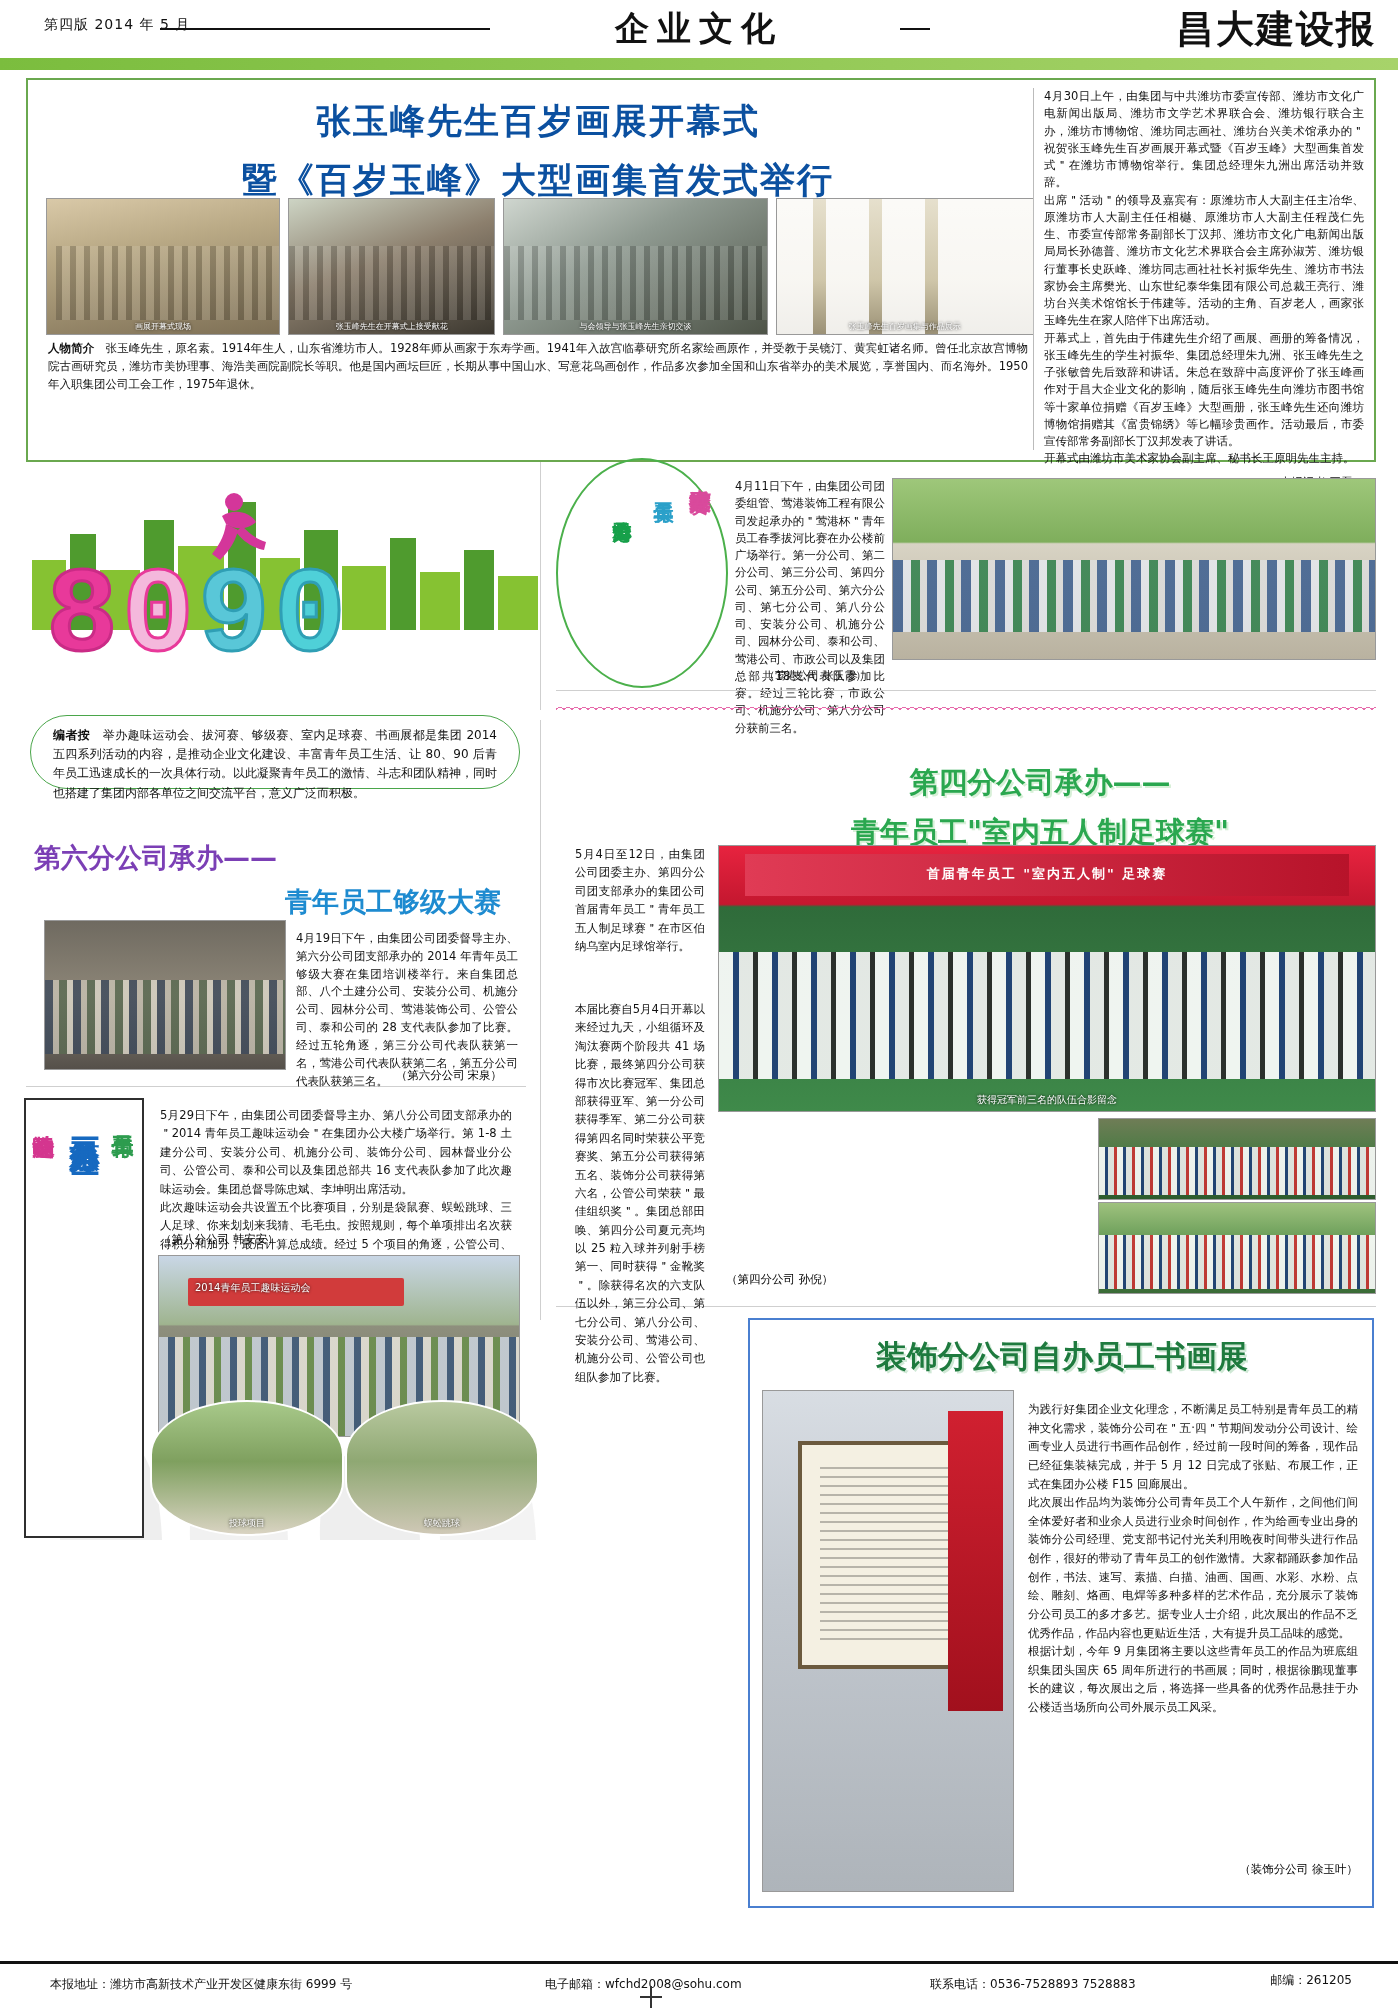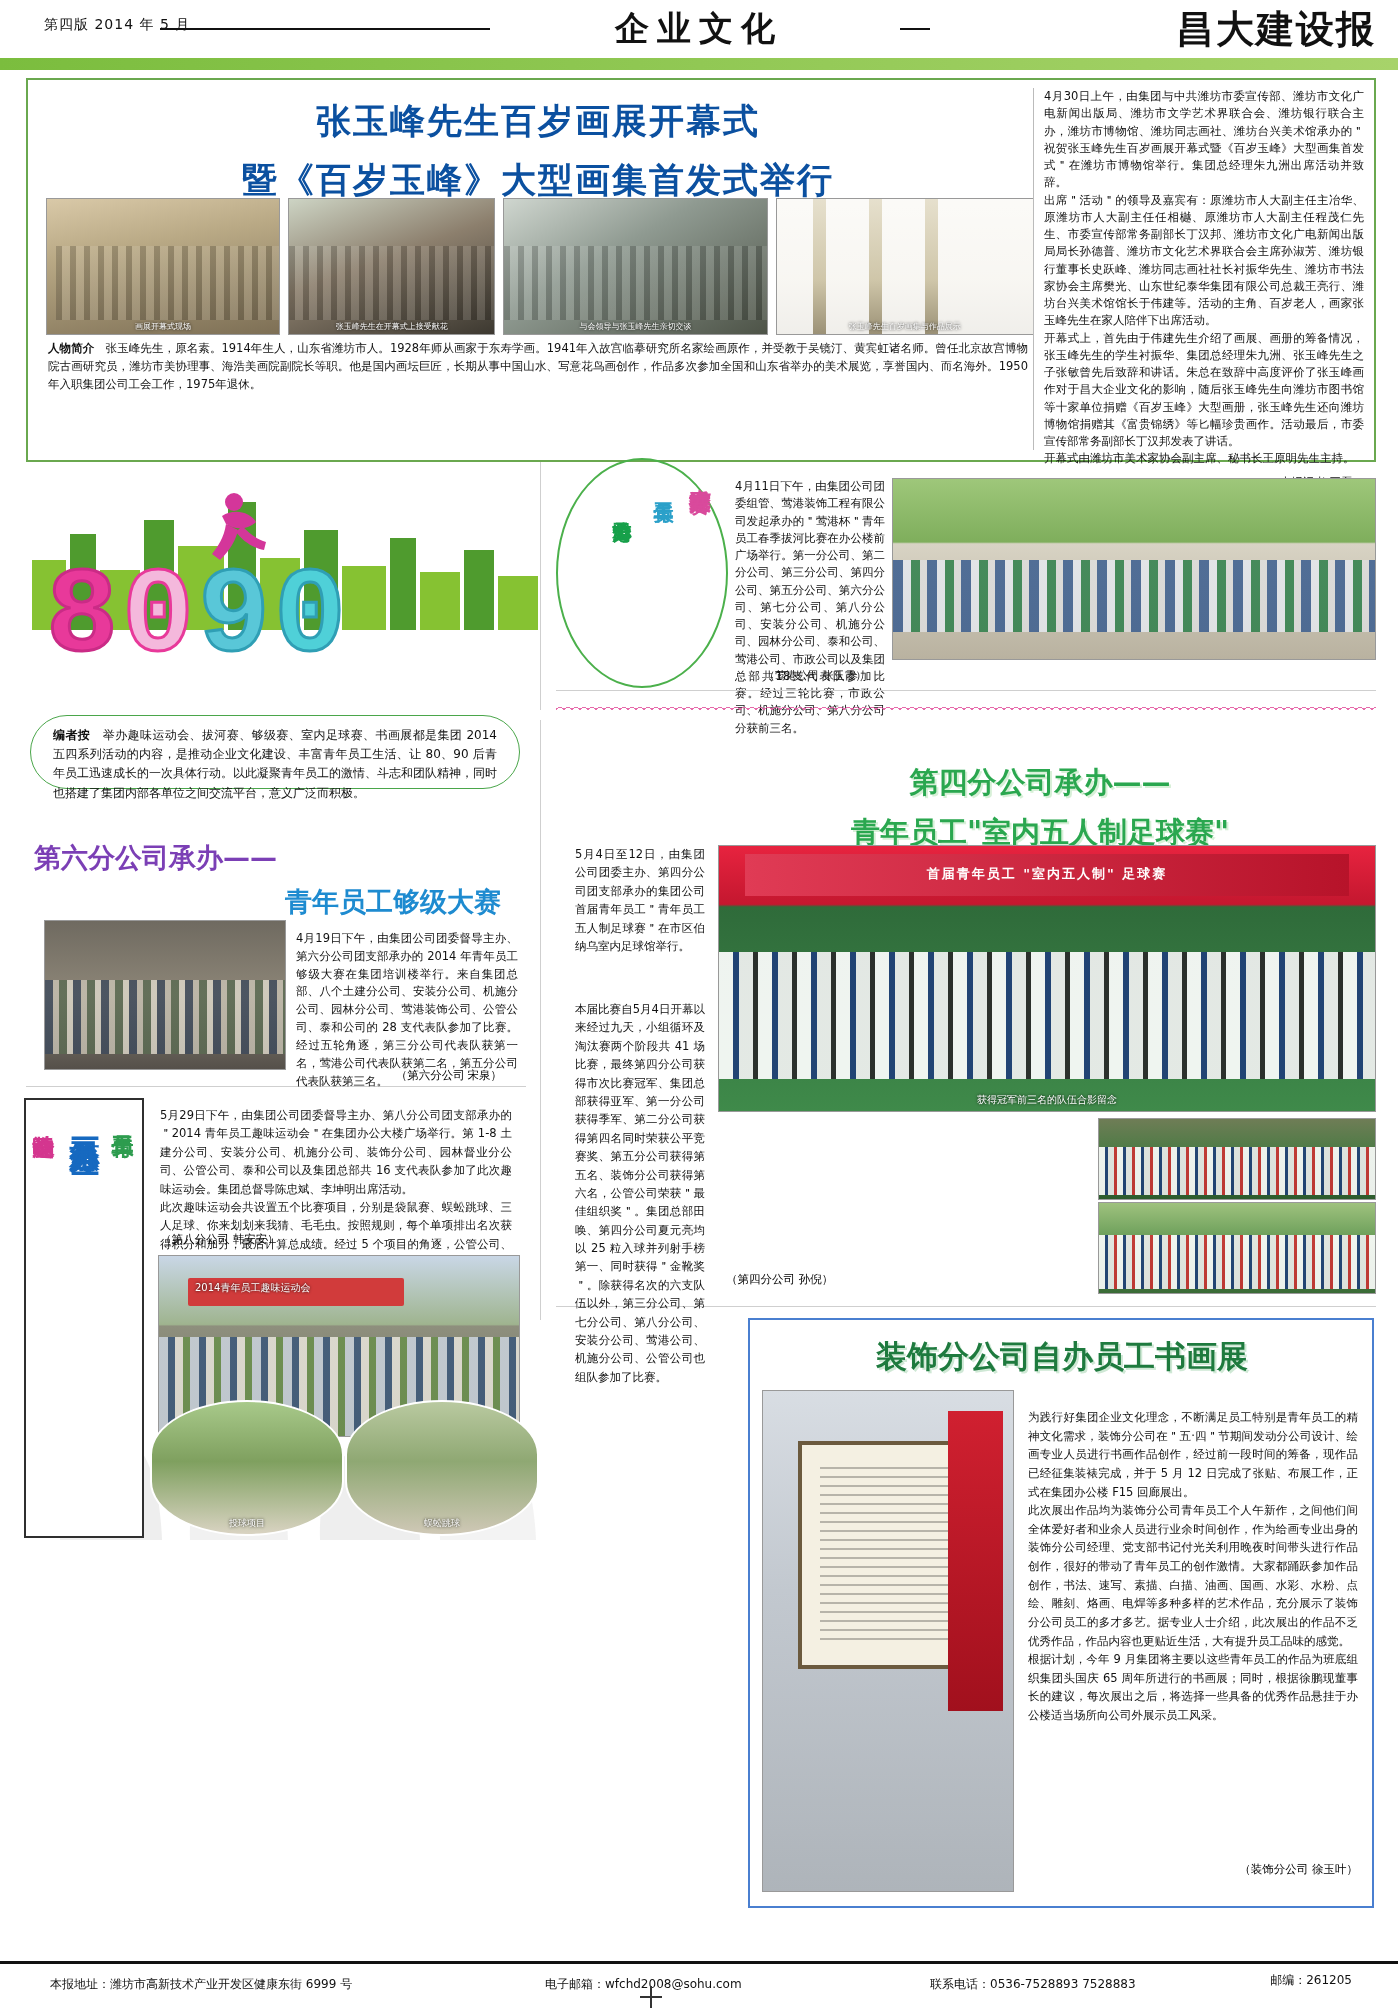--- a/index.html
+++ b/index.html
@@ -598,21 +598,21 @@
     <div class="mini-players"></div>
   </div>
   <div class="s4-sign">（第四分公司  孙倪）</div>
 
   <div class="dec-box"></div>
   <div class="dec-title">装饰分公司自办员工书画展</div>
   <div class="dec-photo">
     <div class="wallart"></div>
     <div class="banner2"></div>
   </div>
-  <div class="dec-text" style="white-space:pre-wrap;margin-top:8px;">为践行好集团企业文化理念，不断满足员工特别是青年员工的精神文化需求，装饰分公司在＂五·四＂节期间发动分公司设计、绘画专业人员进行书画作品创作，经过前一段时间的筹备，现作品已经征集装裱完成，并于 5 月 12 日完成了张贴、布展工作，正式在集团办公楼 F15 回廊展出。
+  <div class="dec-text" style="white-space:pre-wrap;">为践行好集团企业文化理念，不断满足员工特别是青年员工的精神文化需求，装饰分公司在＂五·四＂节期间发动分公司设计、绘画专业人员进行书画作品创作，经过前一段时间的筹备，现作品已经征集装裱完成，并于 5 月 12 日完成了张贴、布展工作，正式在集团办公楼 F15 回廊展出。
 此次展出作品均为装饰分公司青年员工个人午新作，之间他们间全体爱好者和业余人员进行业余时间创作，作为给画专业出身的装饰分公司经理、党支部书记付光关利用晚夜时间带头进行作品创作，很好的带动了青年员工的创作激情。大家都踊跃参加作品创作，书法、速写、素描、白描、油画、国画、水彩、水粉、点绘、雕刻、烙画、电焊等多种多样的艺术作品，充分展示了装饰分公司员工的多才多艺。据专业人士介绍，此次展出的作品不乏优秀作品，作品内容也更贴近生活，大有提升员工品味的感觉。
 根据计划，今年 9 月集团将主要以这些青年员工的作品为班底组织集团头国庆 65 周年所进行的书画展；同时，根据徐鹏现董事长的建议，每次展出之后，将选择一些具备的优秀作品悬挂于办公楼适当场所向公司外展示员工风采。</div>
   <div class="dec-sign">（装饰分公司  徐玉叶）</div>
 
   <div class="footer">
     <div class="inner">
       <div class="f1">本报地址：潍坊市高新技术产业开发区健康东街 6999 号</div>
       <div class="f2">电子邮箱：wfchd2008@sohu.com</div>
       <div class="f3">联系电话：0536-7528893   7528883</div>
       <div class="f4">邮编：261205</div>

